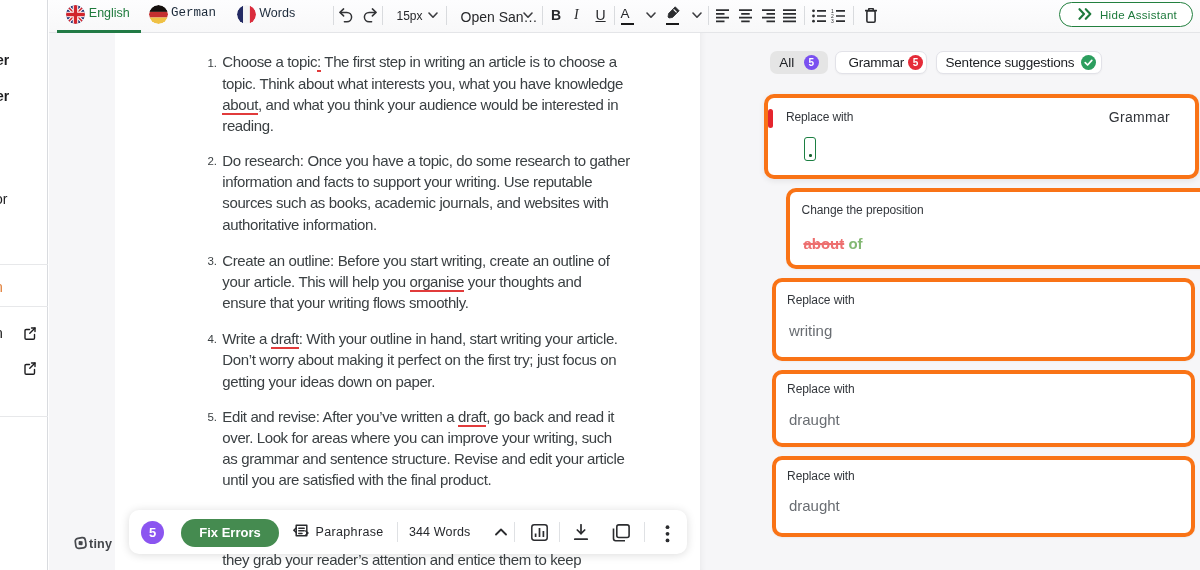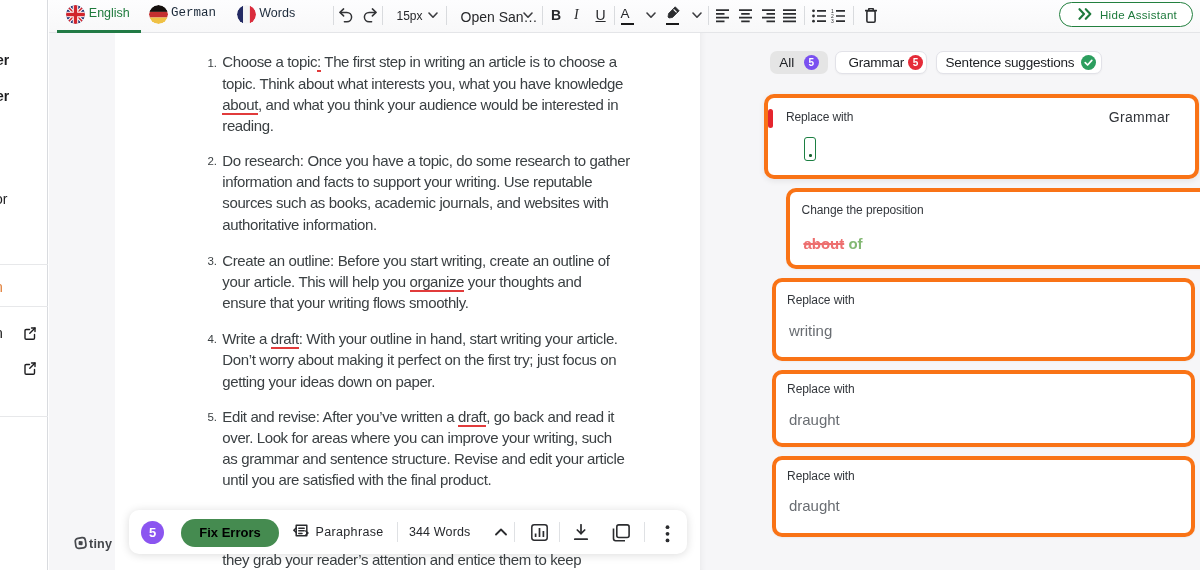--- a/index.html
+++ b/index.html
@@ -67,21 +67,21 @@
     <div class="li" style="top:116.8px;">
       <span class="num">2.</span>
       Do research: Once you have a topic, do some research to gather<br>
       information and facts to support your writing. Use reputable<br>
       sources such as books, academic journals, and websites with<br>
       authoritative information.
     </div>
     <div class="li" style="top:216.6px;">
       <span class="num">3.</span>
       Create an outline: Before you start writing, create an outline of<br>
-      your article. This will help you <span class="rul">organize</span> your thoughts and<br>
+      your article. This will help you <span class="rul">organise</span> your thoughts and<br>
       ensure that your writing flows smoothly.
     </div>
     <div class="li" style="top:295px;">
       <span class="num">4.</span>
       Write a <span class="rul">draft</span>: With your outline in hand, start writing your article.<br>
       Don’t worry about making it perfect on the first try; just focus on<br>
       getting your ideas down on paper.
     </div>
     <div class="li" style="top:372.5px;">
       <span class="num">5.</span>
@@ -104,21 +104,21 @@
       <g transform="rotate(-8 6.3 7)">
         <rect x="1.5" y="2" width="10.2" height="10.2" rx="3" fill="none" stroke="#47494e" stroke-width="1.7"></rect>
         <rect x="4.6" y="5.1" width="4" height="4" rx="0.8" fill="#47494e" transform="rotate(12 6.6 7.1)"></rect>
       </g>
       <text x="15" y="12.3" font-family="Liberation Sans" font-size="12.6" font-weight="bold" fill="#43464b" letter-spacing="0.2">tiny</text>
     </svg>
   </div>
 
   <div class="abs" id="bbar">
     <div class="abs" style="left:12.3px; top:10.6px; width:23.4px; height:23.4px; border-radius:50%; background:#8b55f0; color:#fff; font-size:13px; font-weight:bold; display:flex; align-items:center; justify-content:center;">5</div>
-    <div class="abs" style="left:52.3px; top:8.4px; width:98px; height:27.9px; border-radius:14px; background:#458b50; color:#000000; font-size:13px; font-weight:bold; display:flex; align-items:center; justify-content:center;">Fix Errors</div>
+    <div class="abs" style="left:52.3px; top:8.4px; width:98px; height:27.9px; border-radius:14px; background:#458b50; color:#ffffff; font-size:13px; font-weight:bold; display:flex; align-items:center; justify-content:center;">Fix Errors</div>
     <div class="abs" style="left:163px; top:13px;">
       <svg width="17" height="17" viewBox="0 0 17 17" fill="none" stroke="#2b2c2f" stroke-width="1.5" stroke-linejoin="round" stroke-linecap="round">
         <path d="M4.2 2.2 H14.8 V12.8 H4.2 Z"></path>
         <path d="M6.8 5.2 H12.2 M6.8 7.8 H12.2 M6.8 10.4 H10"></path>
         <path d="M4.2 5 L1.8 7.2 L4.2 9.4" fill="none"></path>
         <path d="M14.8 8 L17 10 L14.8 12" fill="none" transform="translate(-1,0)"></path>
       </svg>
     </div>
     <div class="abs" style="left:186.8px; top:14.3px; font-size:12.5px; letter-spacing:0.35px; color:#26282c;">Paraphrase</div>
     <div class="vsep2" style="left:268.3px;"></div>

